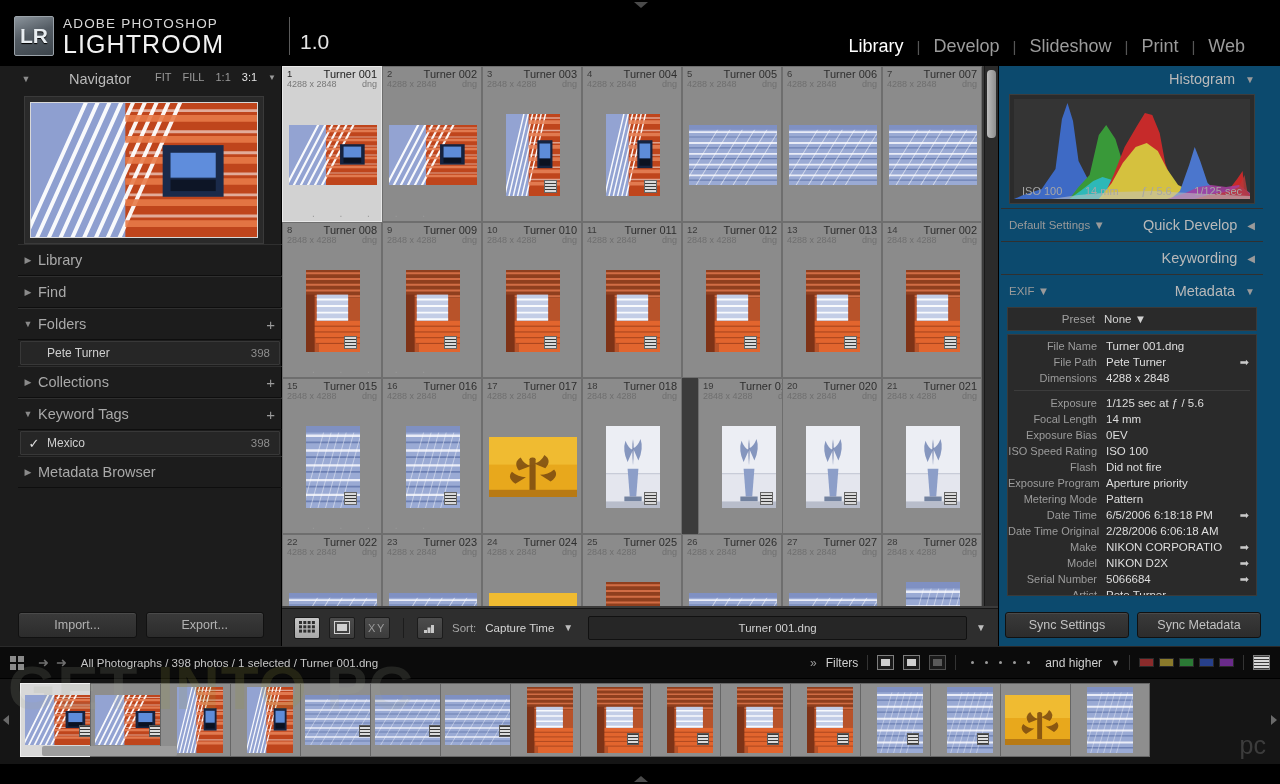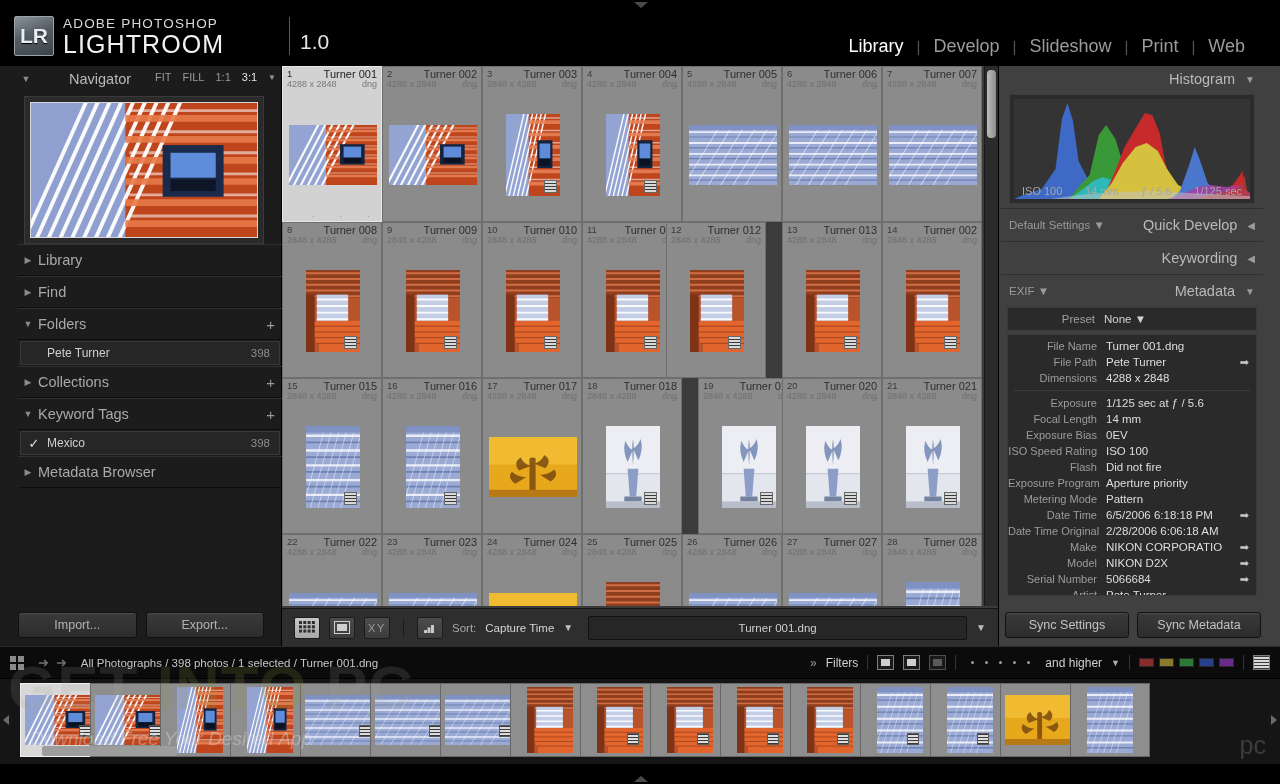--- a/index.html
+++ b/index.html
@@ -29,21 +29,21 @@
   .ver { position:absolute; left:300px; top:30px; font-size:21px; color:#e4e4e4; font-weight:300; }
 
   .modules { position:absolute; right:22px; top:36px; display:flex; align-items:center; gap:0; }
   .modules .m { font-size:18px; color:#9b9b9b; padding:0 13px; cursor:pointer; font-weight:300; }
   .modules .m.active { color:#ffffff; }
   .modules .sep { color:#565656; font-size:15px; }
 
   
   .leftpanel { position:absolute; left:0; top:66px; width:282px; height:580px; background:#1c1c1c;
     border-right:1px solid #000; }
-  .rightpanel { position:absolute; left:998px; top:66px; width:282px; height:580px; background:#404040;
+  .rightpanel { position:absolute; left:998px; top:66px; width:282px; height:580px; background:#0c4a6e;
     border-left:1px solid #000; }
   .panel-inner { position:absolute; left:18px; top:0; width:264px; }
   .rp-inner { position:absolute; left:2px; top:0; width:262px; }
 
   .sidecol { position:absolute; top:66px; width:18px; height:580px;
     background:repeating-linear-gradient(90deg,#171717 0 2px,#0d0d0d 2px 4px); }
   .sidecol.left { left:0; }
   .sidecol.right { right:0; }
   .arrow-l { position:absolute; left:5px; top:348px; width:0;height:0;
     border-top:7px solid transparent;border-bottom:7px solid transparent;border-right:8px solid #787878;}
@@ -634,21 +634,21 @@
                 </g>
                 <g stroke="#8c3414" stroke-width="1.2" opacity=".8">
                   <path d="M0 68.5 H100 M6 75.5 H100 M12 82.5 H100 M18 89.5 H100"></path>
                 </g>
                 <rect x="0" y="30" width="16" height="70" fill="#7e3317"></rect>
               </svg>
               <span class="badge"></span>
             </div>
           </div>
         </div>
-        <div class="gcell" style="left: 384px; top: 156px;">
+        <div class="gcell" style="left: 400px; top: 156px;">
           <div class="ghead">
             <span class="idx">12</span>
             <span class="nm">Turner 012</span>
             <span class="dim">2848 x 4288</span>
             <span class="ext">dng</span>
           </div>
           <div class="gthumb">
             <div class="im" style="width:54px;height:82px">
               <svg width="54" height="82" viewBox="0 0 100 100" preserveAspectRatio="none" style="display:block">
                 <rect width="100" height="100" fill="#b8532a"></rect>
@@ -1705,15 +1705,14 @@
           </div>
         </div>
       </div>
     <div class="fs-scroll"></div>
   </div>
   <div class="tri-bot"></div>
 
   <div class="wm1">
     <span>GET </span><span class="y">INTO</span><span> PC</span>
   </div>
-  <div class="wm2">Download Free Your Desired App</div>
   <div class="wm3">pc</div>
 </div>
 
 </body></html>

